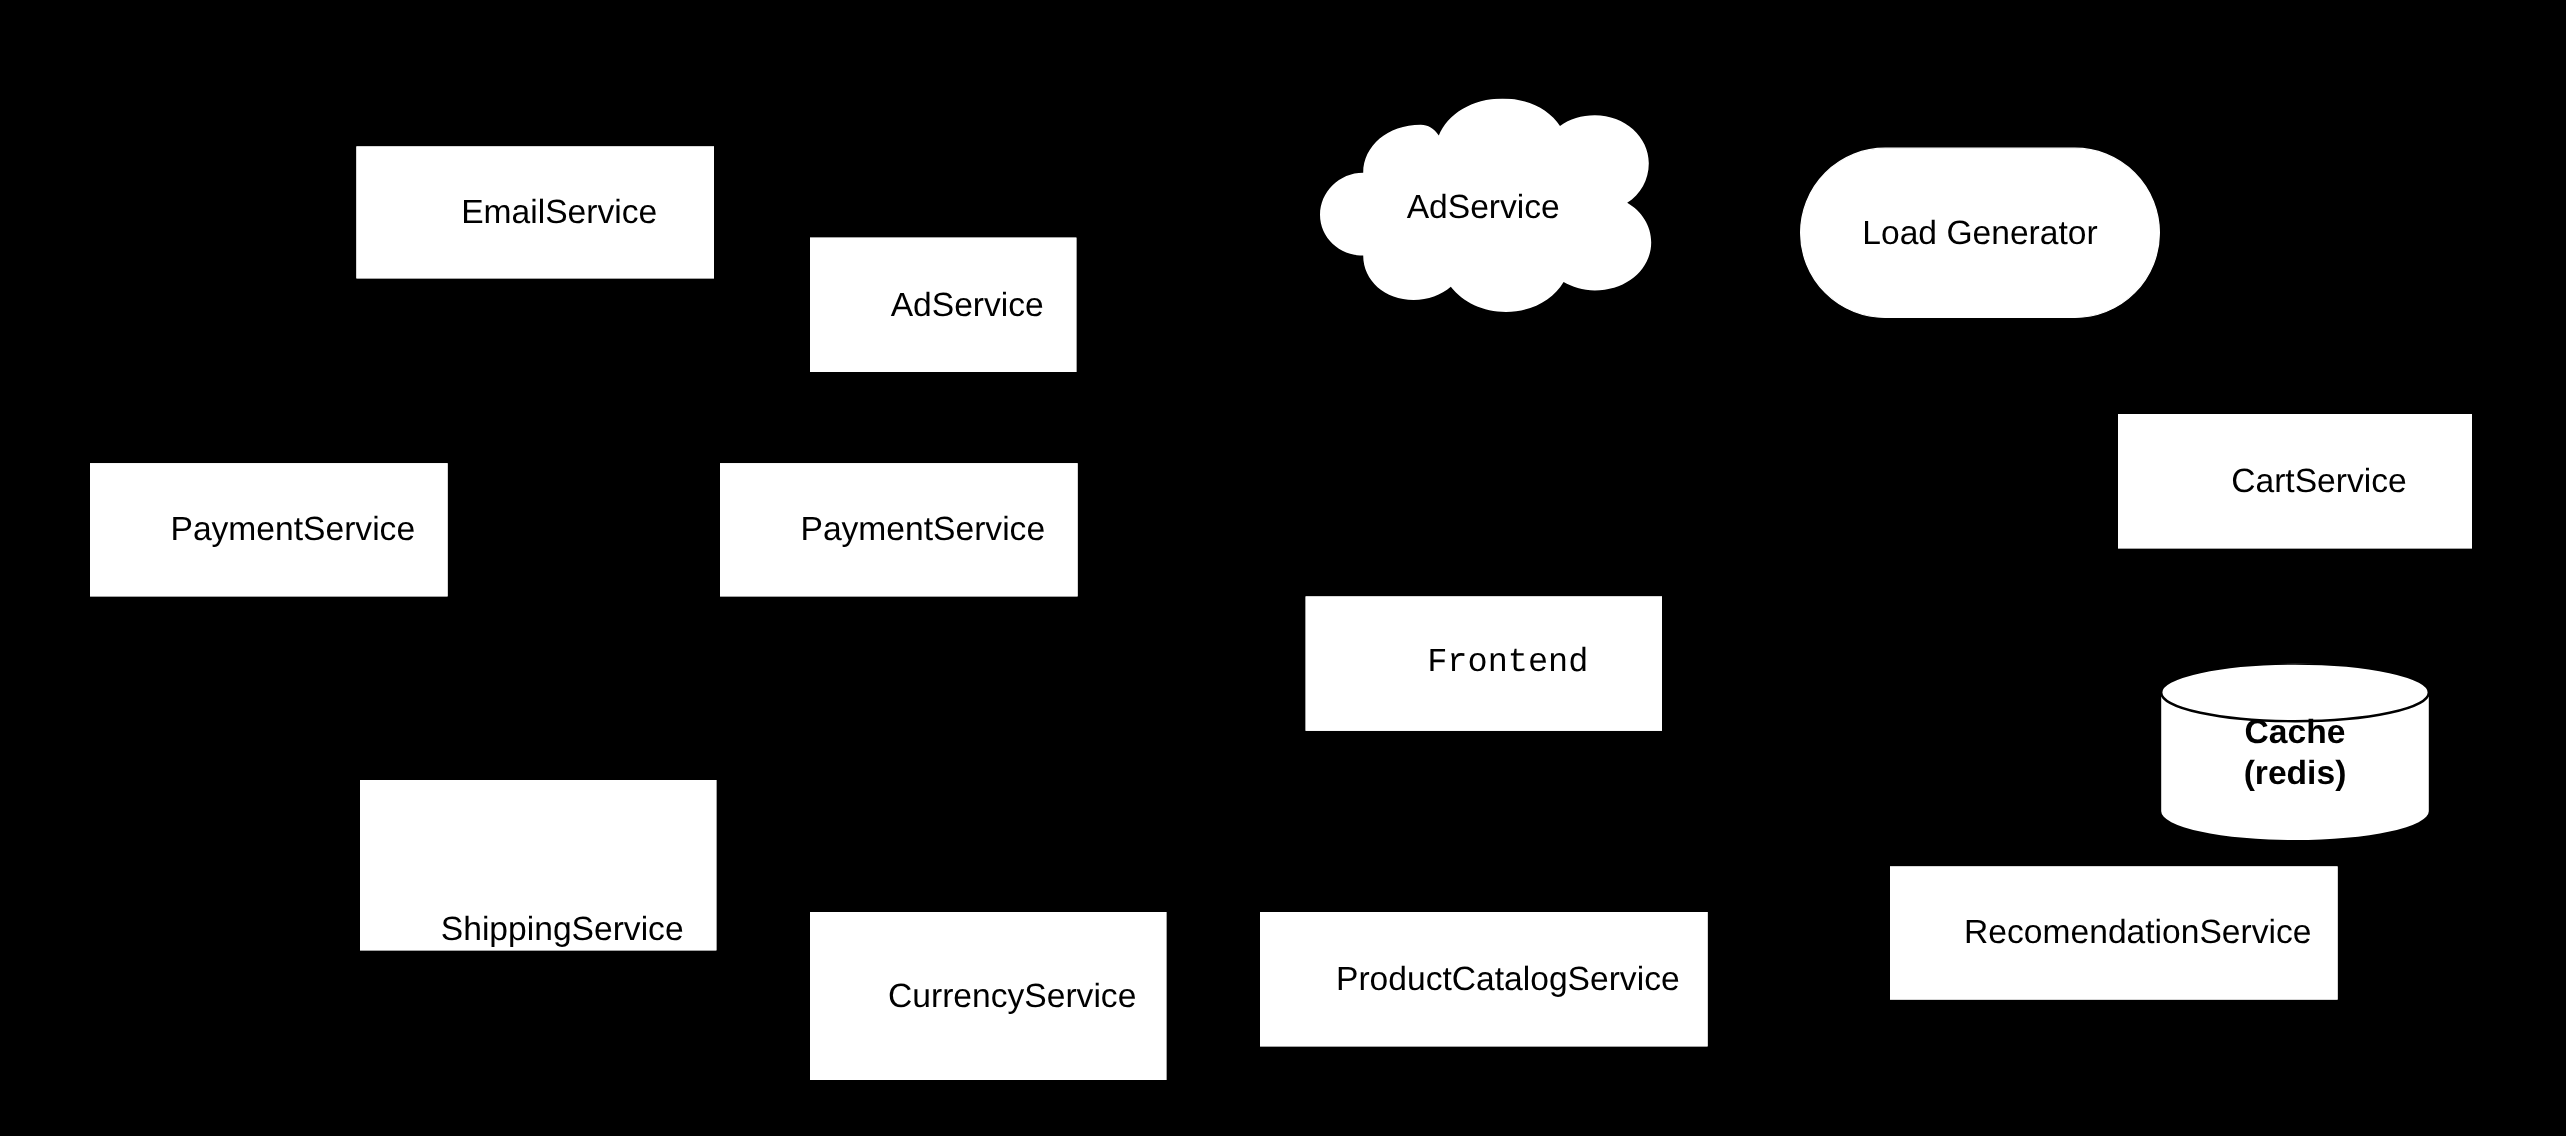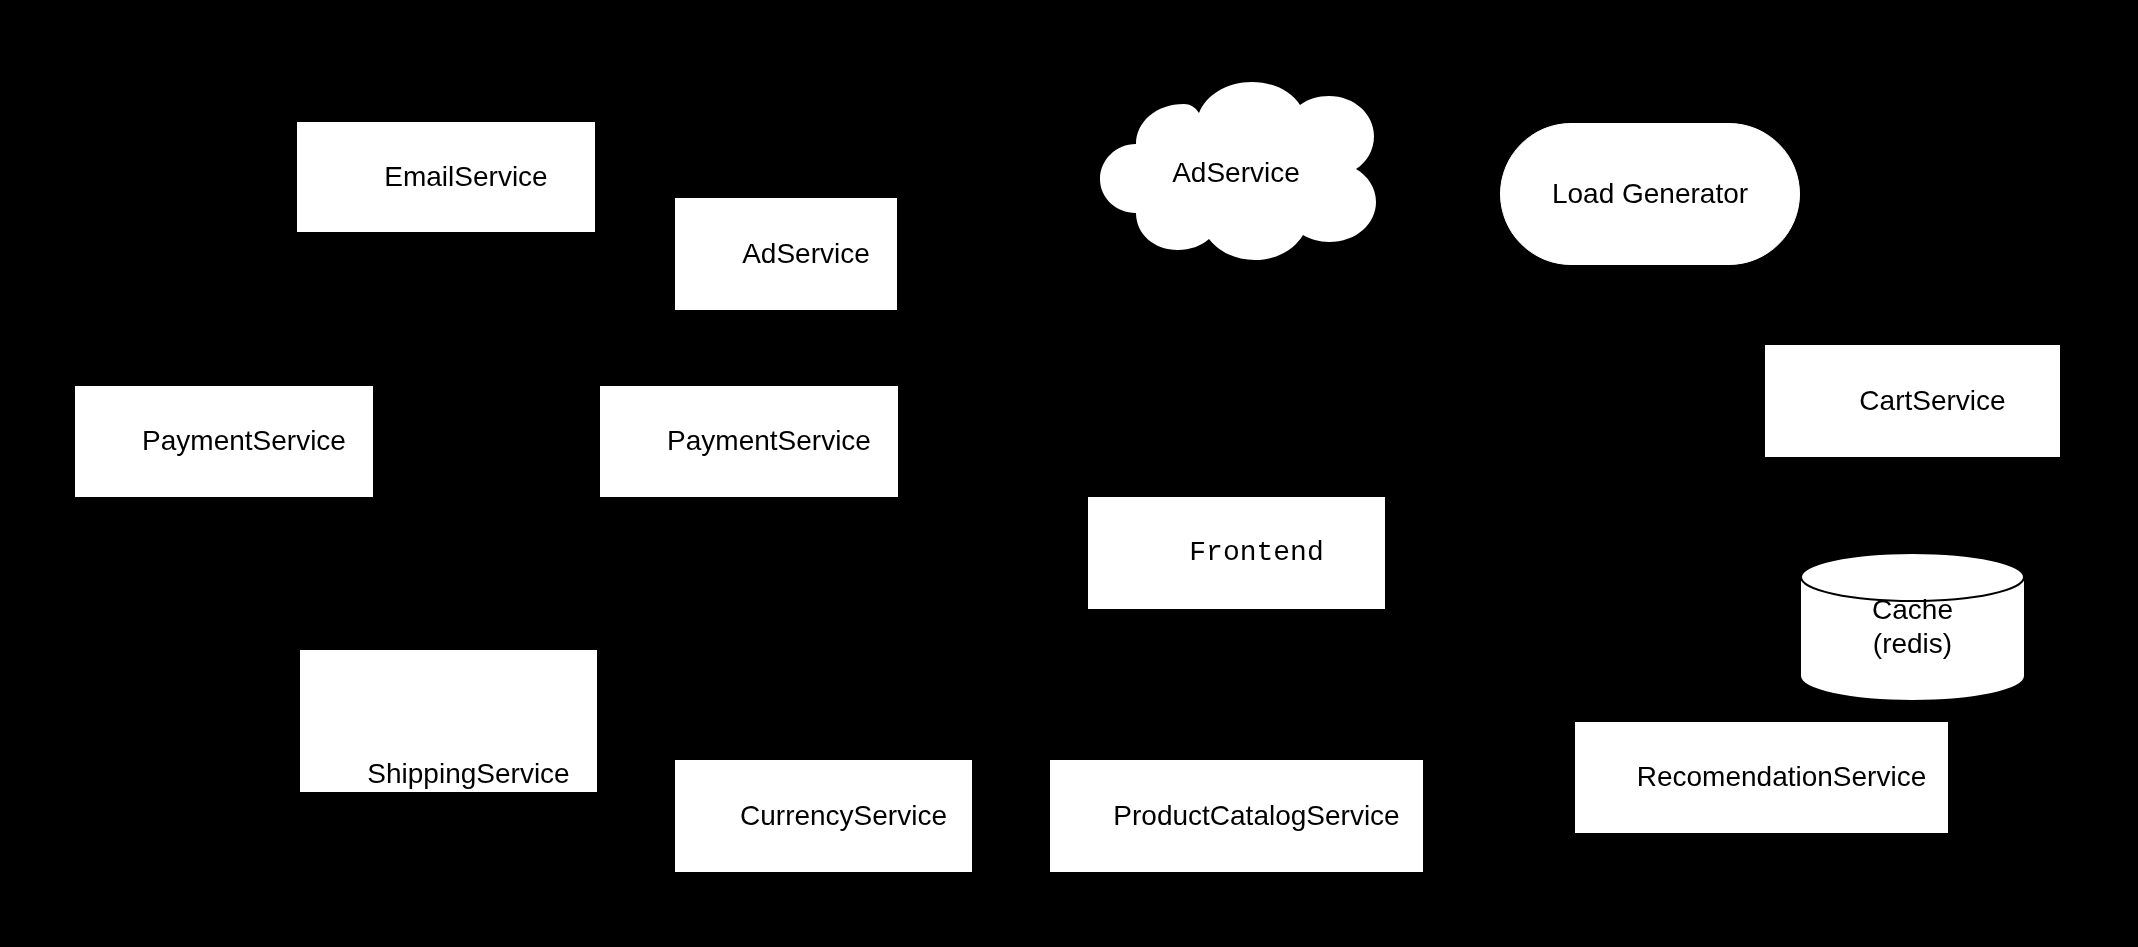--- a/index.html
+++ b/index.html
@@ -65,20 +65,21 @@
     width: 100%;
     padding: 0 6px;
     box-sizing: border-box;
   }
   .cloud-label {
     color: #000000;
   }
   .cyl-label {
     color: #000000;
     margin-top: 1px;
+    font-weight: bold;
   }
 </style>
 </head>
 <body>
 
 <div id="canvas">
     <div class="node node-rect" style="left: 297px; top: 122px; width: 298px; height: 110px;"><span class="node-label">EmailService</span></div>
     <div class="node node-rect" style="left: 675px; top: 198px; width: 222px; height: 112px;"><span class="node-label">AdService</span></div>
     <div class="node node-cloud" style="left: 1086px; top: 82px; width: 300px; height: 182px;"><svg class="shape-svg" viewBox="0 0 300 182" preserveAspectRatio="none" aria-hidden="true">
         <path fill="#ffffff" d="M 98 22 C 70 22 50 40 50 62 C 30 62 14 78 14 97 C 14 116 30 131 50 131 C 50 152 68 168 92 168 C 104 168 115 164 123 157 C 133 170 150 178 169 178 C 190 178 208 168 217 153 C 224 157 233 160 243 160 C 270 160 290 142 290 120 C 290 106 282 94 270 87 C 281 80 288 68 288 54 C 288 32 268 14 243 14 C 232 14 222 17 214 23 C 205 9 187 0 166 0 C 141 0 120 13 113 31 C 109 25 104 22 98 22 Z"></path>
@@ -87,16 +88,16 @@
     <div class="node node-rect" style="left: 75px; top: 386px; width: 298px; height: 111px;"><span class="node-label">PaymentService</span></div>
     <div class="node node-rect" style="left: 600px; top: 386px; width: 298px; height: 111px;"><span class="node-label">PaymentService</span></div>
     <div class="node node-rect" style="left: 1765px; top: 345px; width: 295px; height: 112px; align-items: center;"><span class="node-label">CartService</span></div>
     <div class="node node-rect" style="left: 1088px; top: 497px; width: 297px; height: 112px; font-family: Liberation Mono, monospace;"><span class="node-label">Frontend</span></div>
     <div class="node node-cylinder" style="left: 1800px; top: 553px; width: 225px; height: 147px;"><svg class="shape-svg" viewBox="0 0 225 147" preserveAspectRatio="none" aria-hidden="true">
         <path fill="#ffffff" stroke="none" d="M 1 24 L 1 123 A 111.5 24 0 0 0 224 123 L 224 24 Z"></path>
         <ellipse cx="112.5" cy="24" rx="111.5" ry="24" fill="#ffffff" stroke="#000000" stroke-width="2"></ellipse>
       </svg><span class="node-label cyl-label">Cache
 (redis)</span></div>
     <div class="node node-rect" style="left: 300px; top: 650px; width: 297px; height: 142px; align-items: flex-end;"><span class="node-label">ShippingService</span></div>
-    <div class="node node-rect" style="left: 675px; top: 760px; width: 297px; height: 112px;"><span class="node-label">CurrencyService</span></div>
+    <div class="node node-rect" style="left: 675px; top: 760px; width: 297px; height: 140px;"><span class="node-label">CurrencyService</span></div>
     <div class="node node-rect" style="left: 1050px; top: 760px; width: 373px; height: 112px;"><span class="node-label">ProductCatalogService</span></div>
     <div class="node node-rect" style="left: 1575px; top: 722px; width: 373px; height: 111px;"><span class="node-label">RecomendationService</span></div>
   </div>
 
 </body></html>

